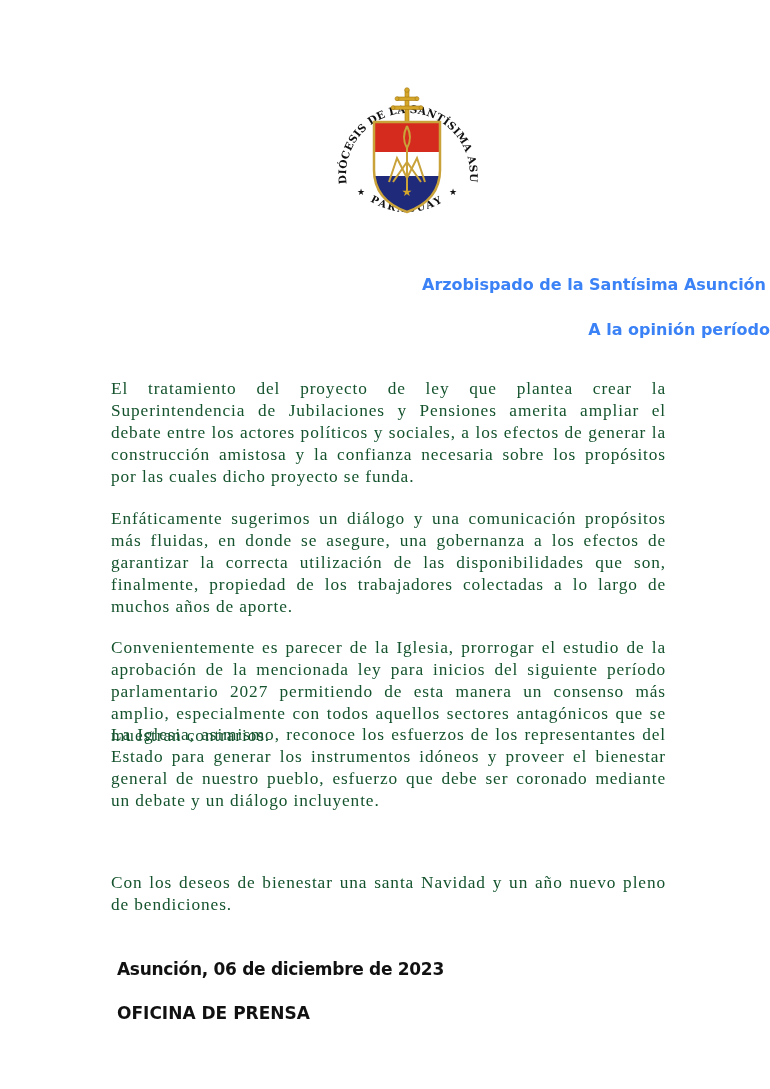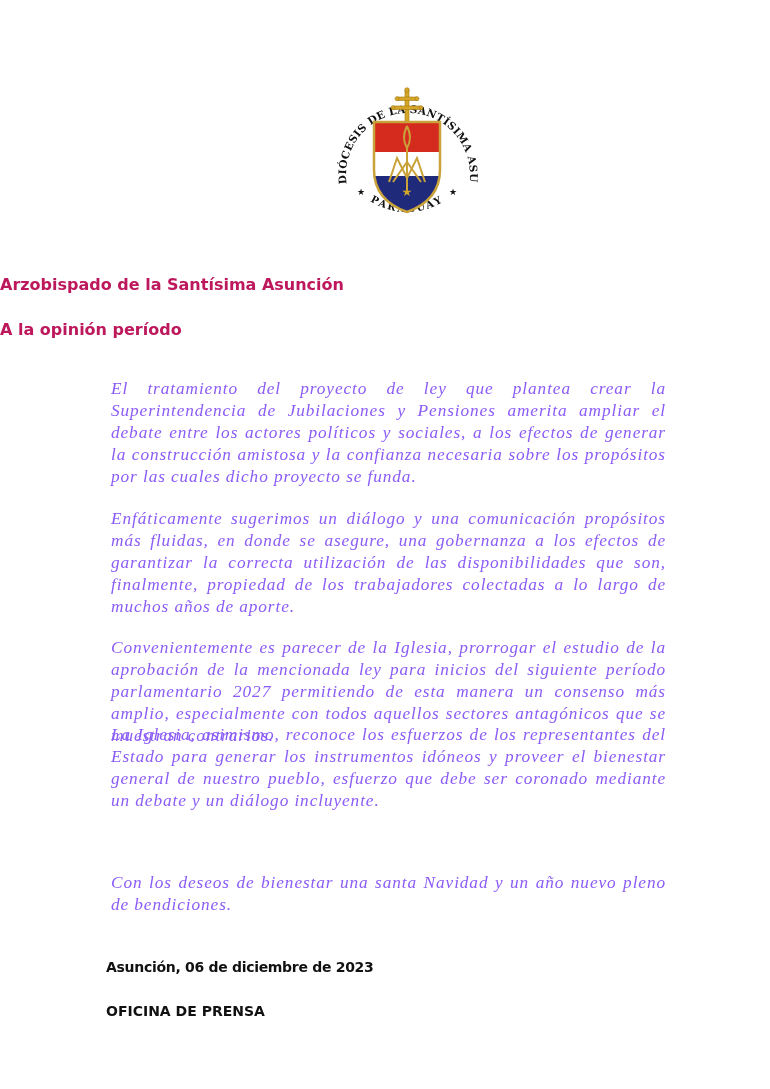--- a/index.html
+++ b/index.html
@@ -1,31 +1,31 @@
 <!DOCTYPE html>
 <html><head>
   <meta charset="utf-8">
   <style>
     html, body { margin: 0; padding: 0; background: #ffffff; }
     body { width: 770px; height: 1089px; position: relative; overflow: hidden; color: #111; }
     .logo { position: absolute; left: 327px; top: 78px; width: 160px; height: 150px; }
-    .heading { position: absolute; left: 0; width: 770px; text-align: left;
-      font-family: "DejaVu Sans", sans-serif; font-weight: bold; font-size: 16px; color: #be185d; }
+    .heading { position: absolute; left: 0; width: 770px; text-align: right;
+      font-family: "DejaVu Sans", sans-serif; font-weight: bold; font-size: 16px; color: #3b82f6; }
     .h1 { top: 275px; left: 0px; width: 766px; }
     .h2 { top: 320px; }
     .body-text { position: absolute; left: 111px; width: 555px;
       font-family: "Liberation Serif", serif; font-size: 17.3px; line-height: 22px;
-      letter-spacing: 0.9px; text-align: justify; color: #8b5cf6; margin: 0; font-style: italic; }
+      letter-spacing: 0.9px; text-align: justify; color: #14532d; margin: 0; }
     .p1 { top: 378px; }
     .p2 { top: 508px; }
     .p3 { top: 637px; }
     .p4 { top: 724px; }
     .p5 { top: 872px; }
-    .sig { position: absolute; left: 106px; font-family: "DejaVu Sans", sans-serif;
-      font-weight: bold; font-size: 14px; color: #111; }
+    .sig { position: absolute; left: 117px; font-family: "DejaVu Sans", sans-serif;
+      font-weight: bold; font-size: 17px; color: #111; }
     .date { top: 959px; letter-spacing: -0.3px; }
     .office { top: 1003px; }
   </style>
 </head>
 <body>
 
 <div class="logo">
   <svg width="160" height="150" viewBox="0 0 160 150">
     <defs>
       <path id="arcPath" d="M 20 108 A 62 62 0 1 1 142 108" fill="none"></path>

